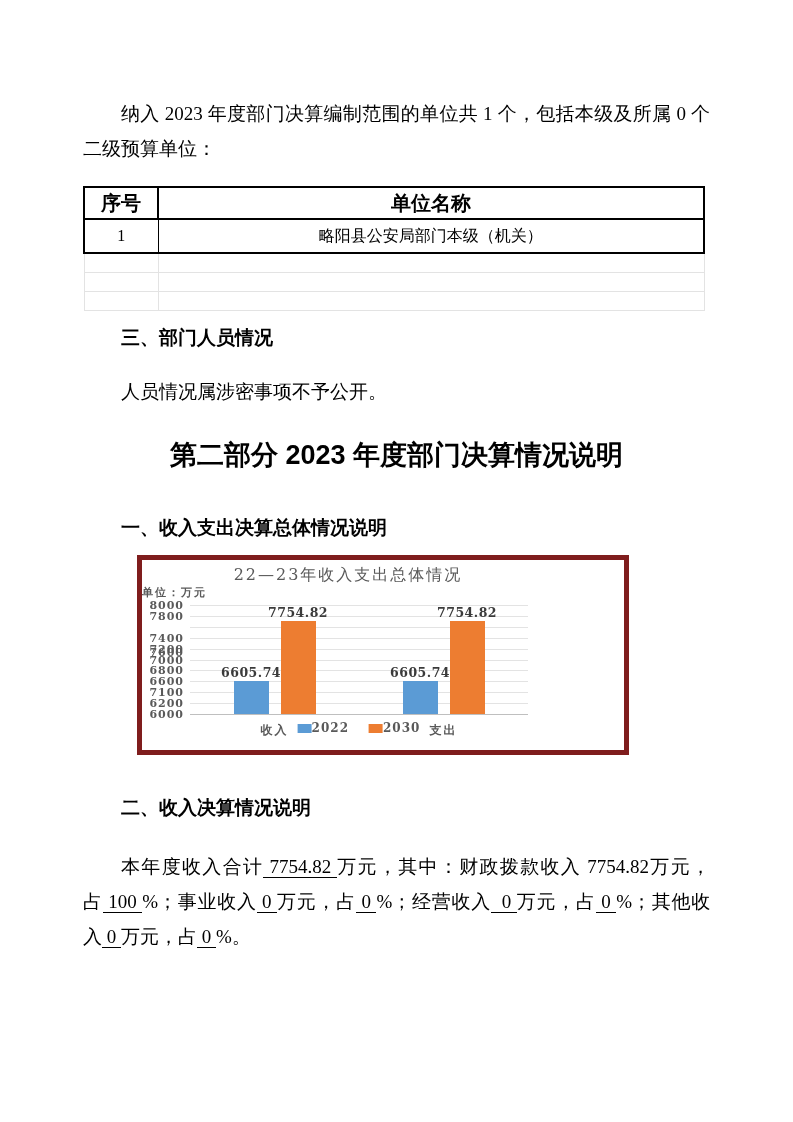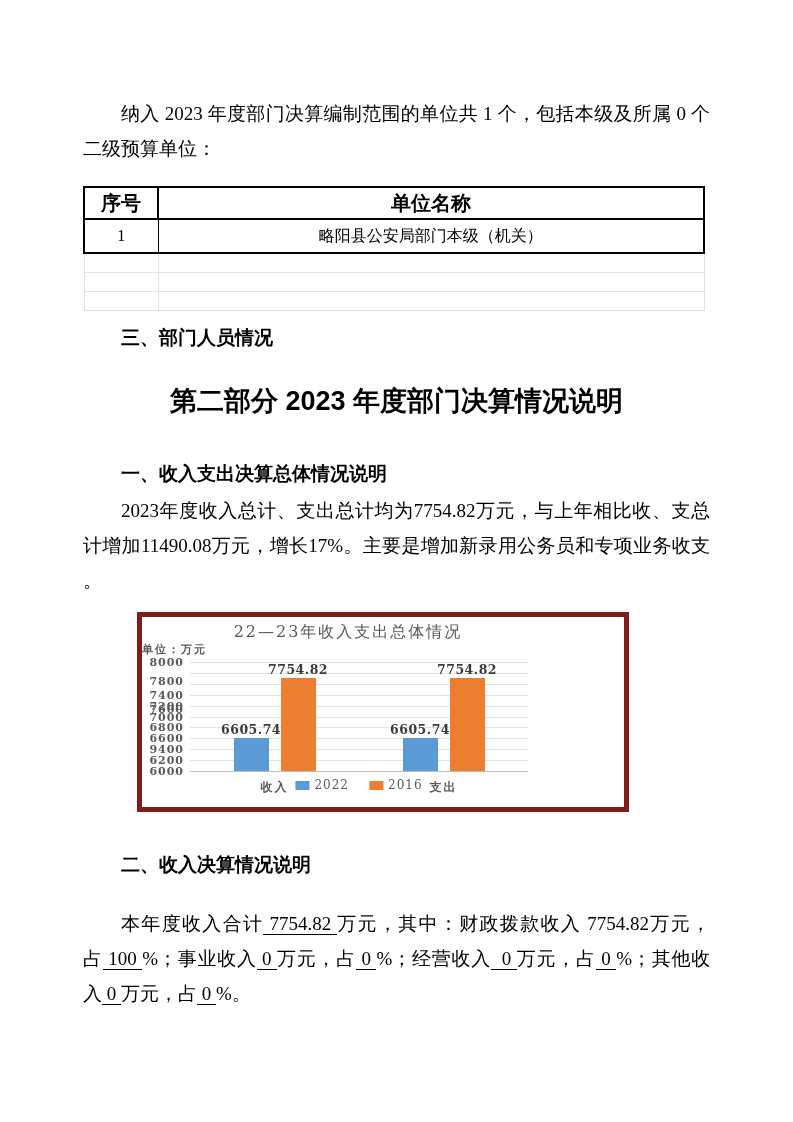--- a/index.html
+++ b/index.html
@@ -115,21 +115,21 @@
     position:absolute;left:48px;right:96px;bottom:12px;height:18px;
     font-size:12px;font-weight:600;letter-spacing:2px;
   }
   .cat-label{
     position:absolute;transform:translateX(-50%);white-space:nowrap;top:2px;
   }
   .chart-legend{
     position:absolute;left:50%;transform:translateX(-50%);top:1px;
     display:flex;gap:20px;align-items:center;white-space:nowrap;
   }
-  .legend-item{display:flex;align-items:center;gap:5px;font-size:12px;font-weight:400;letter-spacing:1px;}
+  .legend-item{display:flex;align-items:center;font-size:12px;font-weight:700;letter-spacing:1px;}
   .legend-swatch{width:14px;height:9px;display:inline-block;}
 </style>
 </head>
 <body>
 
 <div class="page">
   <div class="content">
 
     <p class="para">纳入 2023 年度部门决算编制范围的单位共 1 个，包括本级及所属 0 个二级预算单位：</p>
 
@@ -159,40 +159,40 @@
           </tr>
           <tr class="empty">
             <td></td>
             <td></td>
           </tr>
         </tbody>
     </table>
 
     <h3 class="h-black mt1">三、部门人员情况</h3>
 
+    <p class="plain mt2">人员情况属涉密事项不予公开。</p>
 
     <h1 class="part-title mt3">第二部分 2023 年度部门决算情况说明</h1>
 
     <h3 class="h-black mt4">一、收入支出决算总体情况说明</h3>
 
-    <p class="para mt5">2023年度收入总计、支出总计均为7754.82万元，与上年相比收、支总计增加11490.08万元，增长17%。主要是增加新录用公务员和专项业务收支 。</p>
 
     <div class="chart-box">
       <div class="chart-title">22—23年收入支出总体情况</div>
       <div class="chart-subtitle">单位：万元</div>
       <div class="chart-ylabels">
           <div class="ylab" style="top: 0%;">8000</div>
-          <div class="ylab" style="top: 10%; margin-top: 8px;">7800</div>
+          <div class="ylab" style="top: 10%;">7800</div>
           <div class="ylab" style="top: 20%; margin-top: 25px;">7600</div>
           <div class="ylab" style="top: 30%; margin-left: 40px;">7400</div>
           <div class="ylab" style="top: 40%;">7200</div>
           <div class="ylab" style="top: 50%;">7000</div>
           <div class="ylab" style="top: 60%;">6800</div>
           <div class="ylab" style="top: 70%;">6600</div>
-          <div class="ylab" style="top: 80%;">9400</div>
+          <div class="ylab" style="top: 80%;">7100</div>
           <div class="ylab" style="top: 90%;">6200</div>
           <div class="ylab" style="top: 100%;">6000</div>
         </div>
       <div class="chart-plot-area">
         <div>
             <div class="gridline" style="top: 0%;"></div>
             <div class="gridline" style="top: 10%;"></div>
             <div class="gridline" style="top: 20%;"></div>
             <div class="gridline" style="top: 30%;"></div>
             <div class="gridline" style="top: 40%;"></div>
@@ -227,21 +227,21 @@
           </div>
       </div>
       <div class="chart-cats">
         <div class="chart-legend">
             <div class="legend-item">
               <span class="legend-swatch" style="background: rgb(91, 155, 213);"></span>
               <span>2022</span>
             </div>
             <div class="legend-item">
               <span class="legend-swatch" style="background: rgb(237, 125, 49);"></span>
-              <span>2016</span>
+              <span>2030</span>
             </div>
           </div>
       <div class="cat-label" style="left: 25%;">收入</div>
           <div class="cat-label" style="left: 75%;">支出</div>
         </div>
     </div>
 
     <h3 class="h-black mt4">二、收入决算情况说明</h3>
 
     <p class="para mt2"><span>本年度收入合计</span><span class="seg-u">&nbsp;7754.82&nbsp;</span><span>万元，其中：财政拨款收入 7754.82万元，占</span><span class="seg-u">&nbsp;100&nbsp;</span><span>%；事业收入</span><span class="seg-u">&nbsp;0&nbsp;</span><span>万元，占</span><span class="seg-u">&nbsp;0&nbsp;</span><span>%；经营收入</span><span class="seg-u">&nbsp;&nbsp;0&nbsp;</span><span>万元，</span><span>占</span><span class="seg-u">&nbsp;0&nbsp;</span><span>%；其他收入</span><span class="seg-u">&nbsp;0&nbsp;</span><span>万元，占</span><span class="seg-u">&nbsp;0&nbsp;</span><span>%。</span></p>

